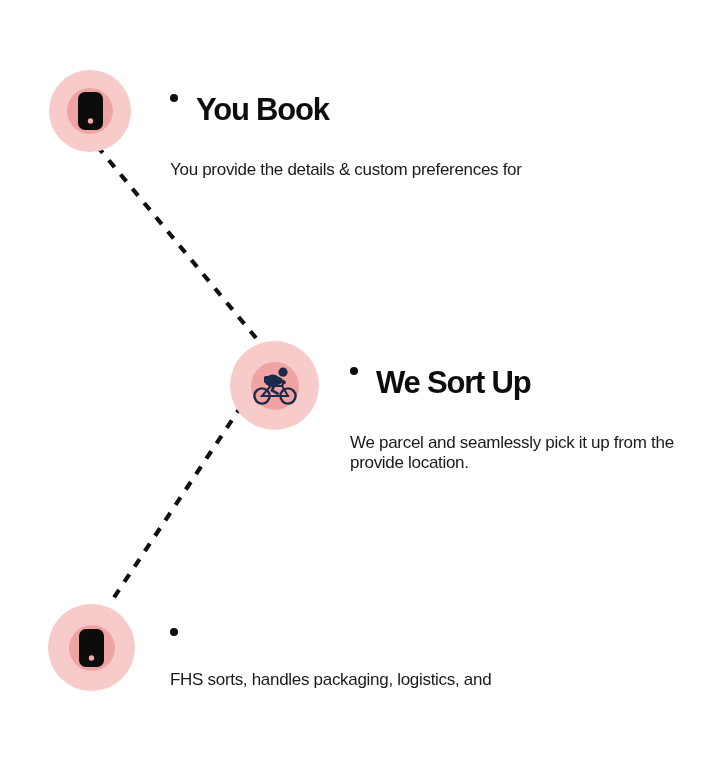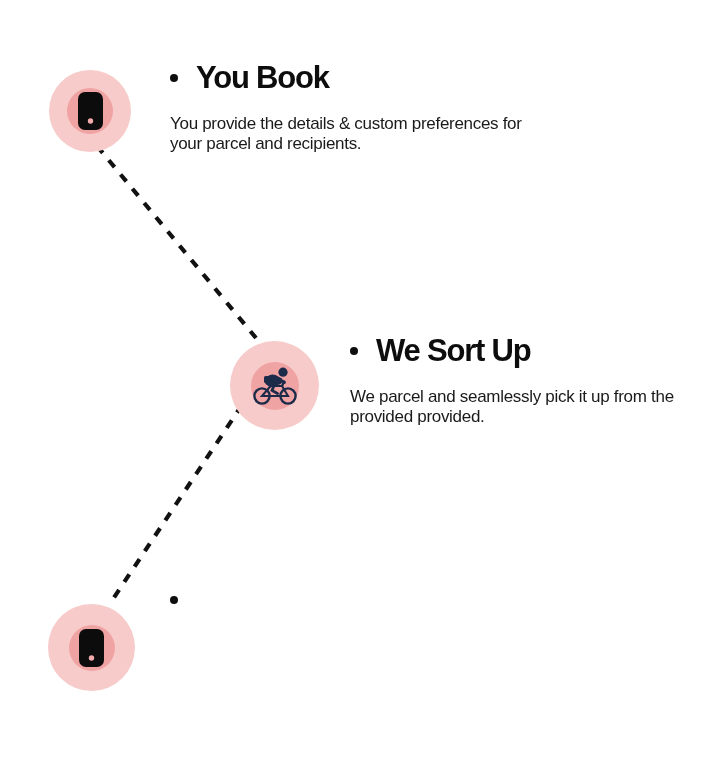--- a/index.html
+++ b/index.html
@@ -38,38 +38,38 @@
   .step2 .badge { left: 230px; top: 341px; width: 89px; height: 89px; }
   .step3 .badge { left: 48px;  top: 604px; width: 87px; height: 87px; }
   .badge-inner { width: 46px; height: 46px; }
   .step2 .badge-inner { width: 48px; height: 48px; }
 
   .content { position: absolute; z-index: 1; }
   .step1 .content { left: 170px; top: 62px;  }
   .step2 .content { left: 350px; top: 335px; }
   .step3 .content { left: 170px; top: 596px; }
 
-  .title-row { display: flex; align-items: center; }
+  .title-row { display: flex; align-items: flex-start; margin-top: 32px; }
   .bullet {
     width: 8px; height: 8px;
     border-radius: 50%;
     background: var(--title-text, #0d0d0d);
     margin-right: 18px;
     flex: 0 0 auto;
   }
   .title {
     font-size: 31px;
     font-weight: 700;
     letter-spacing: -1.2px;
     line-height: 32px;
     color: var(--title-text, #0d0d0d);
     white-space: nowrap;
   }
   .desc {
-    margin-top: 20px;
+    margin-top: 34px;
     font-size: 17px;
     font-weight: 400;
     letter-spacing: -0.3px;
     line-height: 20px;
     color: var(--body-text, #1a1a1a);
     white-space: nowrap;
   }
   .phone-svg { display: block; }
   .courier-svg { display: block; }
 </style>
@@ -92,21 +92,20 @@
         </svg>
       </div>
     </div>
     <div class="content">
       <div class="title-row">
         <span class="bullet"></span>
         <h3 class="title">You Book</h3>
       </div>
       <p class="desc">
         <span>You provide the details &amp; custom preferences for</span><br>
-        <span>your parcel and recipients.</span>
       </p>
     </div>
   </section>
 
   <section class="step2">
     <div class="badge">
       <div class="badge-inner">
         <svg class="courier-svg" width="46" height="38" viewBox="0 0 46 38">
           <g stroke="var(--courier-navy, #1c2b4a)" fill="none" stroke-width="2.4">
             <circle cx="10" cy="29" r="7.6"></circle>
@@ -126,37 +125,37 @@
         </svg>
       </div>
     </div>
     <div class="content">
       <div class="title-row">
         <span class="bullet"></span>
         <h3 class="title">We Sort Up</h3>
       </div>
       <p class="desc">
         <span>We parcel and seamlessly pick it up from the</span><br>
-        <span>provided provided.</span>
+        <span>provide location.</span>
       </p>
     </div>
   </section>
 
   <section class="step3">
     <div class="badge">
       <div class="badge-inner">
         <svg class="phone-svg" width="25" height="38" viewBox="0 0 25 38">
           <rect x="0" y="0" width="25" height="38" rx="7" fill="var(--phone-body, #0c0c0c)"></rect>
           <circle cx="12.5" cy="29" r="2.7" fill="var(--phone-dot, #f3abab)"></circle>
         </svg>
       </div>
     </div>
     <div class="content">
       <div class="title-row">
         <span class="bullet"></span>
       </div>
       <p class="desc">
-        <br>
+        <span>FHS sorts, handles packaging, logistics, and</span><br>
       </p>
     </div>
   </section>
 
 </div>
 
 </body></html>

